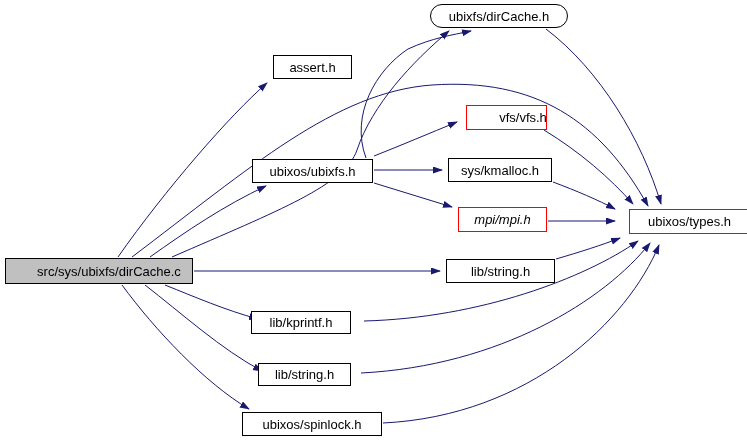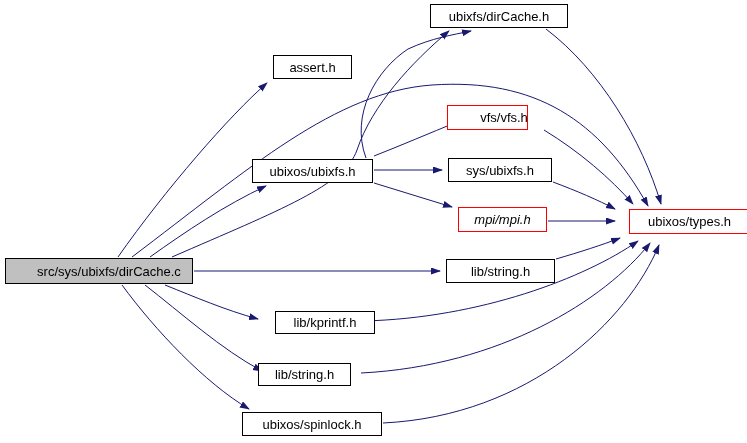--- a/index.html
+++ b/index.html
@@ -55,24 +55,24 @@
         <path d="M548,221 L615,221" marker-end="url(#arrow)"></path>
         <path d="M556,259 C580,252 602,245 620,238" marker-end="url(#arrow)"></path>
         <path d="M364,321 C480,318 585,278 638,241" marker-end="url(#arrow)"></path>
         <path d="M361,373 C500,366 605,300 650,243" marker-end="url(#arrow)"></path>
         <path d="M383,423 C530,416 628,320 659,245" marker-end="url(#arrow)"></path>
       </g>
   </svg>
   <div id="nodes">
       <div class="node main" style="left: 5px; top: 258px; width: 188px; height: 26px;">src/sys/ubixfs/dirCache.c</div>
       <div class="node" style="left: 273px; top: 55px; width: 79px; height: 24px;">assert.h</div>
-      <div class="node" style="left: 430px; top: 4px; width: 138px; height: 24px;">ubixfs/dirCache.h</div>
+      <div class="node" style="left: 430px; top: 4px; width: 138px; height: 24px; border-radius: 12px;">ubixfs/dirCache.h</div>
       <div class="node" style="left: 252px; top: 159px; width: 121px; height: 24px;">ubixos/ubixfs.h</div>
-      <div class="node red" style="left: 447px; top: 105px; width: 81px; height: 25px; padding-left: 33px;">vfs/vfs.h</div>
-      <div class="node" style="left: 448px; top: 158px; width: 104px; height: 24px;">sys/ubixfs.h</div>
+      <div class="node red" style="left: 466px; top: 105px; width: 81px; height: 25px; padding-left: 33px;">vfs/vfs.h</div>
+      <div class="node" style="left: 448px; top: 158px; width: 104px; height: 24px;">sys/kmalloc.h</div>
       <div class="node red" style="left: 458px; top: 207px; width: 89px; height: 25px; font-style: italic;">mpi/mpi.h</div>
       <div class="node red" style="left: 621px; top: 209px; width: 121px; height: 25px; margin-left: 8px;">ubixos/types.h</div>
       <div class="node" style="left: 446px; top: 259px; width: 109px; height: 24px;">lib/string.h</div>
-      <div class="node" style="left: 275px; top: 311px; width: 100px; height: 23px;">lib/kprintf.h</div>
+      <div class="node" style="left: 251px; top: 311px; width: 100px; height: 23px;">lib/kprintf.h</div>
       <div class="node" style="left: 258px; top: 363px; width: 93px; height: 23px;">lib/string.h</div>
       <div class="node" style="left: 242px; top: 412px; width: 140px; height: 24px;">ubixos/spinlock.h</div>
     </div>
 </div>
 
 </body></html>

